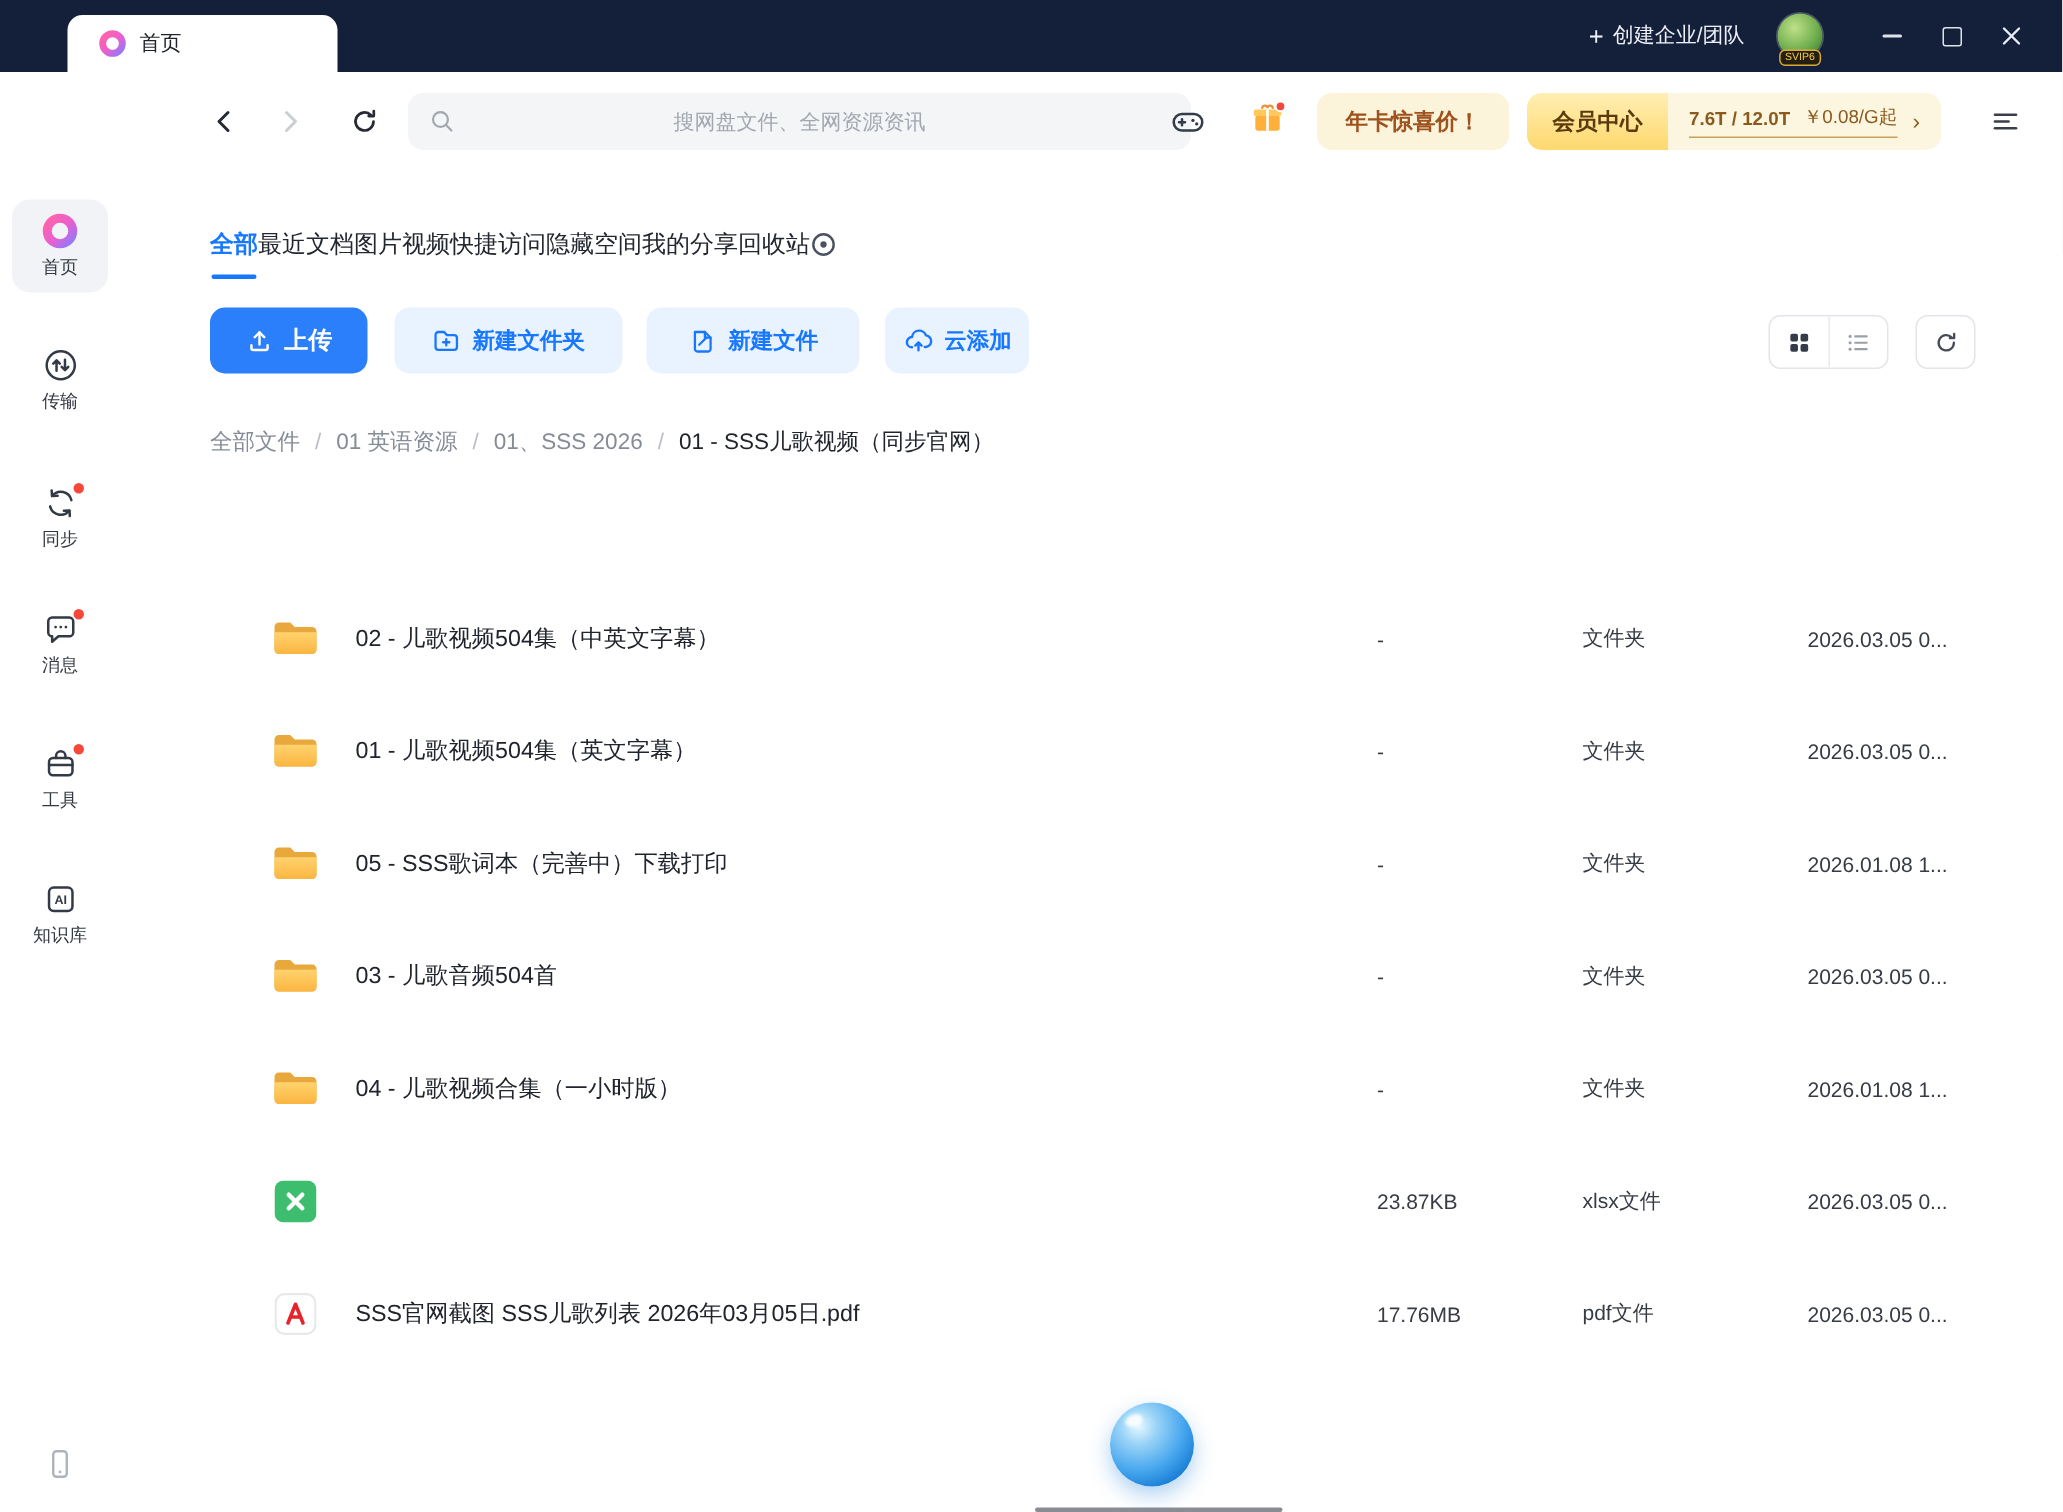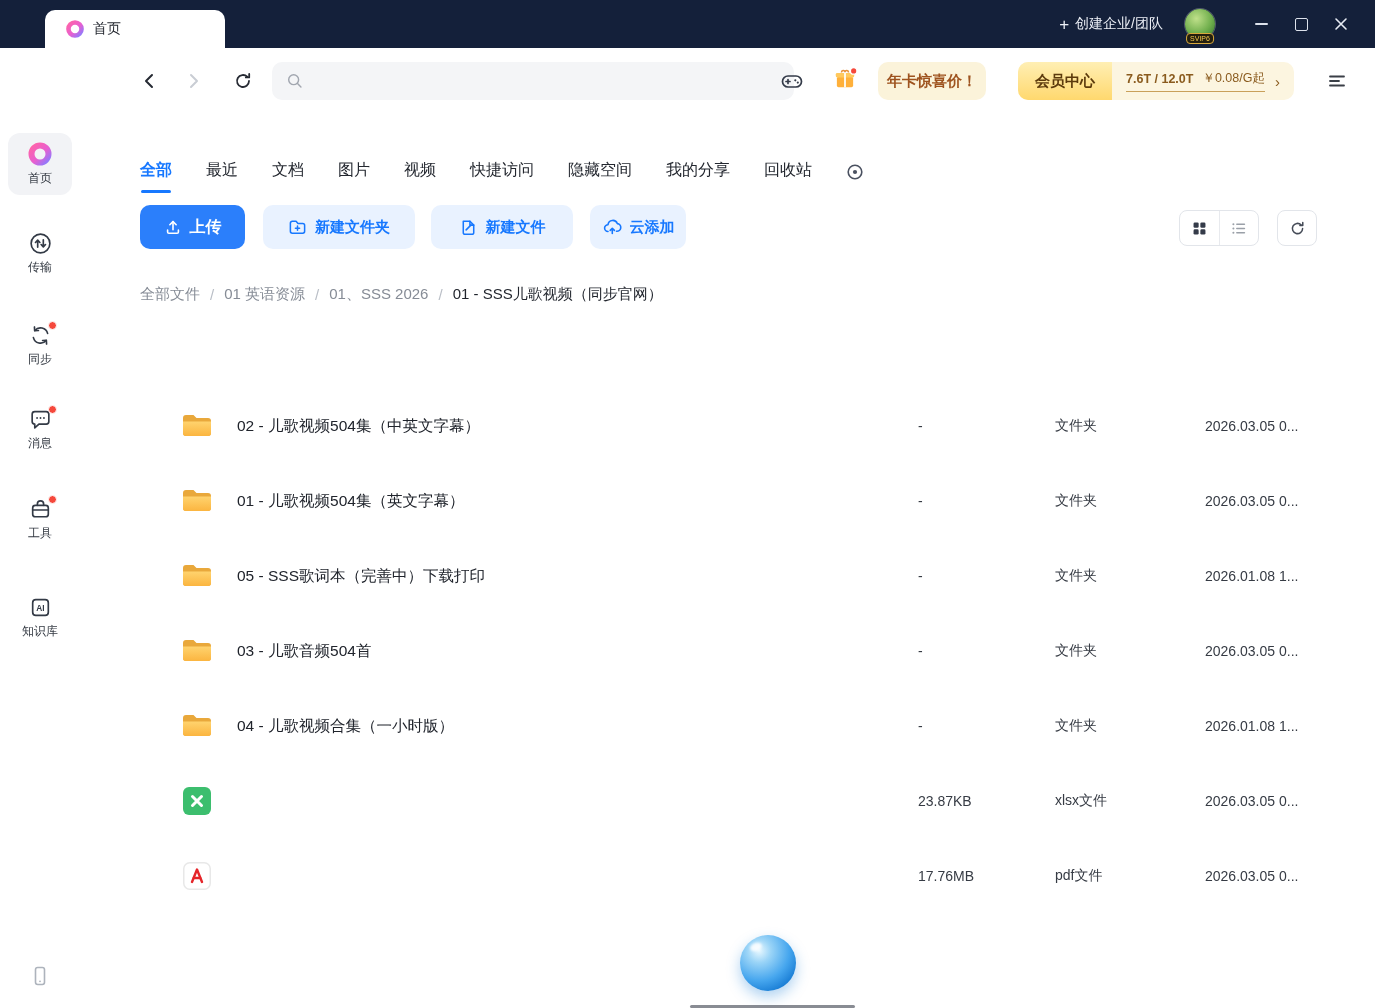--- a/index.html
+++ b/index.html
@@ -34,34 +34,34 @@
   
   .main{position:absolute;left:80px;top:48px;right:0;bottom:0;background:#fff;}
   .icon-btn{position:absolute;width:36px;height:36px;display:flex;align-items:center;justify-content:center;cursor:pointer;border-radius:8px;}
 
   .search-box{position:absolute;left:192px;top:14px;width:494px;height:38px;background:#F4F5F7;border-radius:10px;
     display:flex;align-items:center;padding:0 14px;}
   .search-box input{flex:1;border:none;outline:none;background:transparent;font-size:14px;color:#30343C;text-align:center;
     font-family:"Liberation Sans","DejaVu Sans",sans-serif;}
   .search-box input::placeholder{color:#A2A7B0;}
 
-  .promo-pill{position:absolute;left:798px;top:14px;height:38px;display:flex;align-items:center;padding:0 9px;
+  .promo-pill{position:absolute;left:798px;top:14px;height:38px;display:flex;align-items:center;padding:0 19px;
     background:#FBF3DA;border-radius:10px;color:#9E531F;font-size:15px;font-weight:700;cursor:pointer;}
   .member-pill{position:absolute;left:938px;top:14px;height:38px;display:inline-flex;align-items:stretch;
     border-radius:10px;overflow:hidden;background:#FCF5E0;cursor:pointer;}
   .member-left{display:flex;align-items:center;padding:14px 17px;background:linear-gradient(180deg,#FFEFB4,#FFD86E);
     color:#5C3A0C;font-weight:700;font-size:15px;}
   .member-right{display:flex;align-items:center;padding:0 14px;gap:8px;}
   .storage-group{display:flex;align-items:center;gap:9px;border-bottom:1px solid #C9A05A;padding-bottom:4px;}
   .storage-text{font-size:12.5px;color:#8A5B1E;font-weight:700;}
   .price-text{font-size:12.5px;color:#8A5B1E;}
   .member-chevron{color:#8A5B1E;font-size:15px;margin-left:2px;}
 
   
-  .tabs{position:absolute;left:60px;top:97px;display:flex;align-items:flex-end;gap:34px;height:36px;}
+  .tabs{position:absolute;left:60px;top:97px;display:flex;align-items:center;height:36px;}
   .tab{position:relative;font-size:16px;color:#23272F;cursor:pointer;white-space:nowrap;}
   .tab.active{color:#1778FF;font-weight:700;}
   .tab.active::after{content:"";position:absolute;left:50%;transform:translateX(-50%);bottom:-12px;width:30px;height:3px;
     border-radius:2px;background:#1778FF;}
   .tab-extra{margin-left:0;display:flex;align-items:center;cursor:pointer;}
 
   
   .btn{position:absolute;top:157px;height:44px;border-radius:10px;display:flex;align-items:center;justify-content:center;
     gap:8px;cursor:pointer;border:none;font-family:inherit;}
   .btn-primary{background:#2B7FFB;color:#fff;font-size:16px;font-weight:700;}
@@ -214,21 +214,21 @@
       <span style="display:flex;">
         <svg width="25" height="25" viewBox="0 0 24 24" fill="none" stroke="#333A46" stroke-width="1.6" stroke-linecap="round" stroke-linejoin="round">
           <rect x="4.5" y="8" width="15" height="11" rx="2.5"></rect>
           <path d="M9 8 V6.7 a3 3 0 0 1 6 0 V8"></path>
           <path d="M4.5 12.5 h15"></path>
         </svg>
       </span>
       <span class="side-label">工具</span>
     </div>
 
-    <div class="side-item" style="top:530px;justify-content:flex-end;">
+    <div class="side-item" style="top:530px;">
       <span style="display:flex;">
         <svg width="25" height="25" viewBox="0 0 24 24" fill="none" stroke="#333A46" stroke-width="1.6" stroke-linejoin="round">
           <rect x="4.5" y="4.5" width="15" height="15" rx="3"></rect>
           <text x="12" y="15.2" text-anchor="middle" font-size="8" font-weight="bold" fill="#333A46" stroke="none" font-family="Liberation Sans, DejaVu Sans, sans-serif">AI</text>
         </svg>
       </span>
       <span class="side-label">知识库</span>
     </div>
 
     <div class="phone-wrap">
@@ -260,20 +260,21 @@
       </svg>
     </div>
 
     <div class="search-box">
       <span style="display:flex;">
         <svg width="18" height="18" viewBox="0 0 20 20">
             <circle cx="8.5" cy="8.5" r="5.5" fill="none" stroke="#A2A7B0" stroke-width="1.6"></circle>
             <path d="M12.8 12.8 L16.6 16.6" stroke="#A2A7B0" stroke-width="1.6" stroke-linecap="round"></path>
           </svg>
       </span>
+      <input type="text" placeholder="搜网盘文件、全网资源资讯" style="">
       <span style="width:18px;"></span>
     </div>
 
     <div class="icon-btn" style="left:694px;top:15px;">
       <svg width="24" height="24" viewBox="0 0 24 24" fill="none" stroke="#343B49" stroke-width="1.7" stroke-linecap="round">
         <rect x="2.5" y="7" width="19" height="11" rx="5.5"></rect>
         <path d="M8 10.5 v4 M6 12.5 h4"></path>
         <circle cx="15.3" cy="11.3" r="1.1" fill="#343B49" stroke="none"></circle>
         <circle cx="17.8" cy="13.6" r="1.1" fill="#343B49" stroke="none"></circle>
       </svg>
@@ -486,20 +487,21 @@
       </div>
 
       <div class="file-row">
         <span class="file-icon">
           <svg width="28" height="28" viewBox="0 0 28 28">
             <rect x="0.75" y="0.75" width="26.5" height="26.5" rx="6" fill="#fff" stroke="#E8E8E8" stroke-width="1.5"></rect>
             <path d="M9 20 L14 7.5 L19 20" fill="none" stroke="#E5252A" stroke-width="2.4" stroke-linecap="round" stroke-linejoin="round"></path>
             <path d="M10.8 16 h6.4" stroke="#E5252A" stroke-width="2.4" stroke-linecap="round"></path>
           </svg>
         </span>
+        <span class="f-name">SSS官网截图 SSS儿歌列表 2026年03月05日.pdf</span>
         <span class="f-size">17.76MB</span>
         <span class="f-type">pdf文件</span>
         <span class="f-time">2026.03.05 0...</span>
       </div>
 
     </div>
 
     <div class="mascot"></div>
     <div class="bottom-indicator"></div>
   </div>

